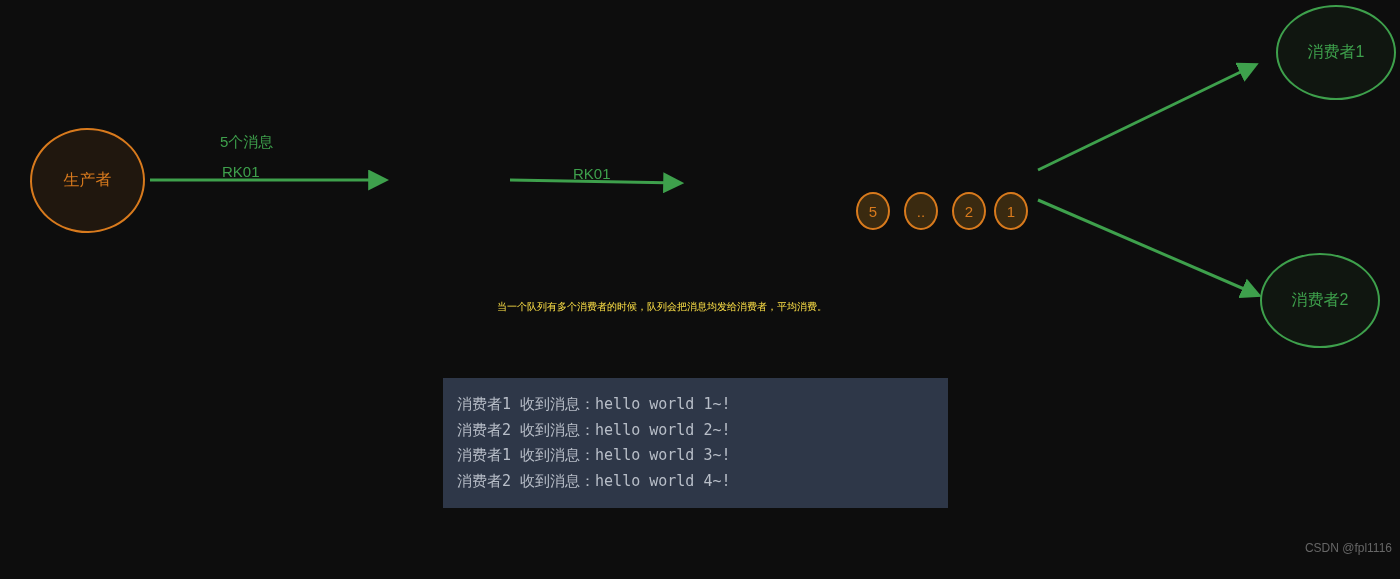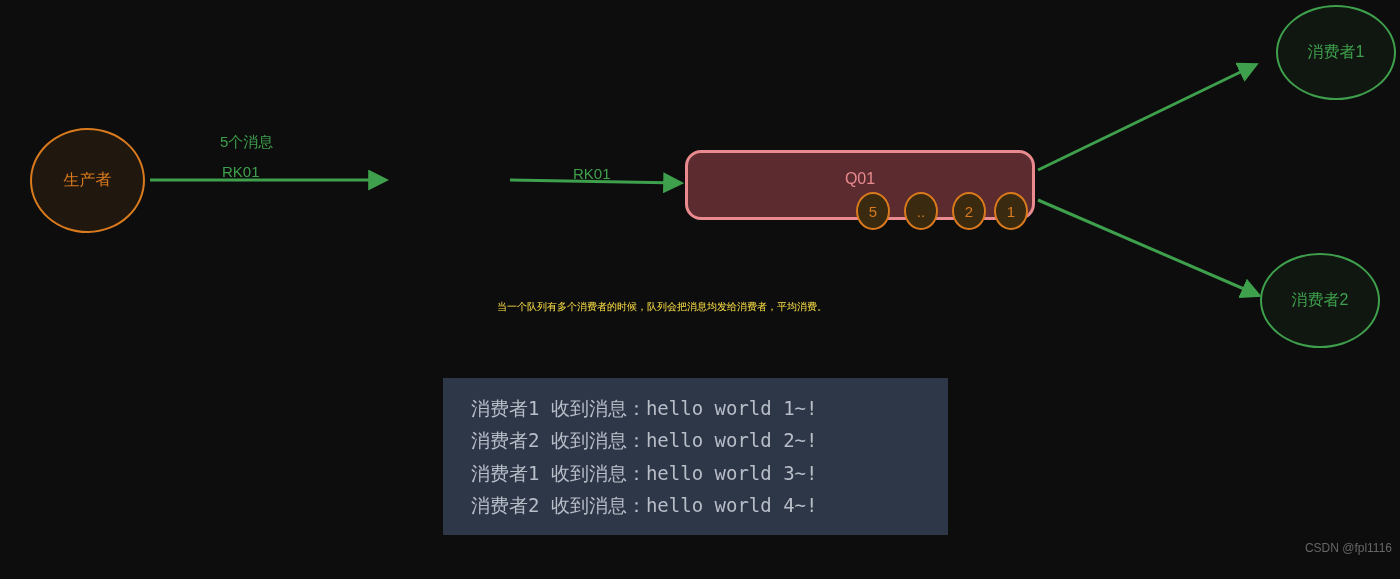--- a/index.html
+++ b/index.html
@@ -126,24 +126,24 @@
       margin-left: 12px;
     }
 
     
     .console {
       position: absolute;
       left: 443px;
       top: 378px;
       width: 505px;
       background: #2e3748;
-      padding: 14px 28px;
+      padding: 14px 14px;
       color: #b8bec8;
       font-family: "Consolas", monospace;
-      font-size: 19px;
+      font-size: 15px;
       line-height: 1.7;
     }
 
     
     .watermark {
       position: absolute;
       right: 8px;
       bottom: 24px;
       color: #666;
       font-size: 12px;
@@ -183,23 +183,20 @@
   <div class="producer">
     <span>生产者</span>
   </div>
 
   <div class="label" style="left:220px; top:133px;">5个消息</div>
   <div class="label" style="left:222px; top:163px;">RK01</div>
 
 
   <div class="label" style="left:573px; top:165px;">RK01</div>
 
-  <div class="queue-box">
-    <span class="queue-label">Q01</span>
-  </div>
 
   <div class="msg-bubble" style="left:856px;">
       <span>5</span>
     </div>
   <div class="msg-bubble" style="left:904px;">
       <span>..</span>
     </div>
   <div class="msg-bubble" style="left:952px;">
       <span>2</span>
     </div>

